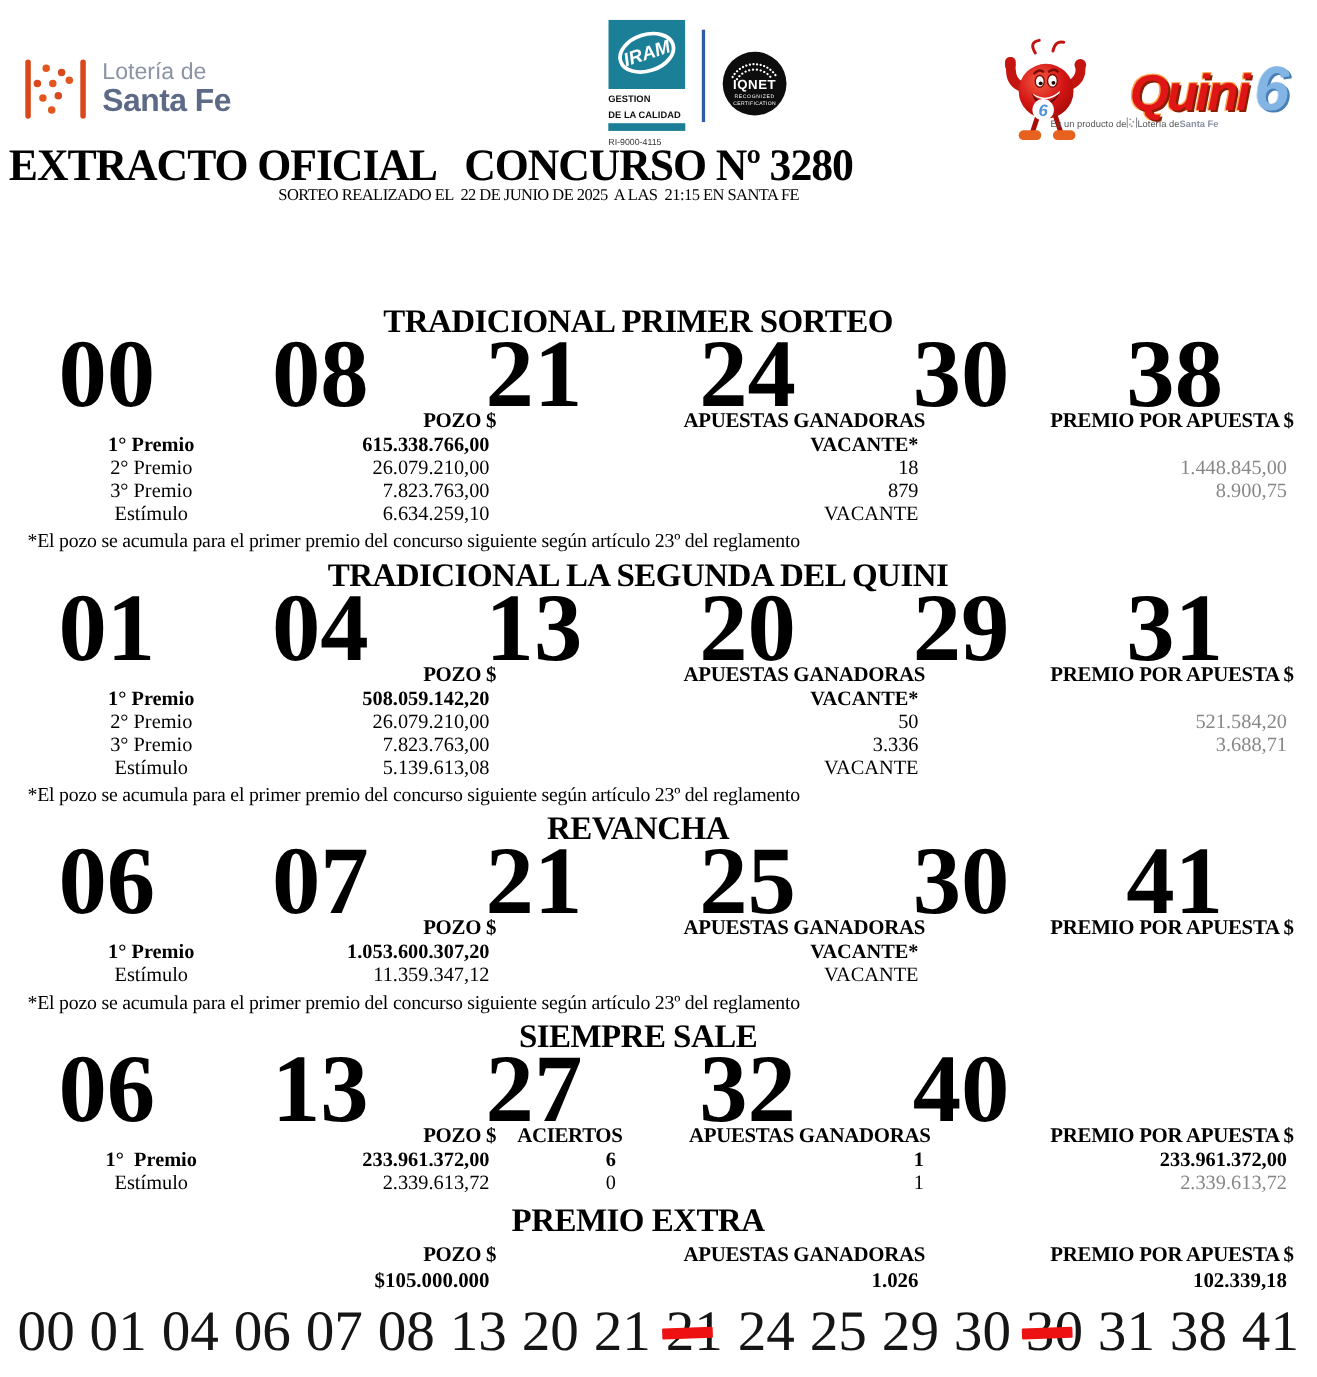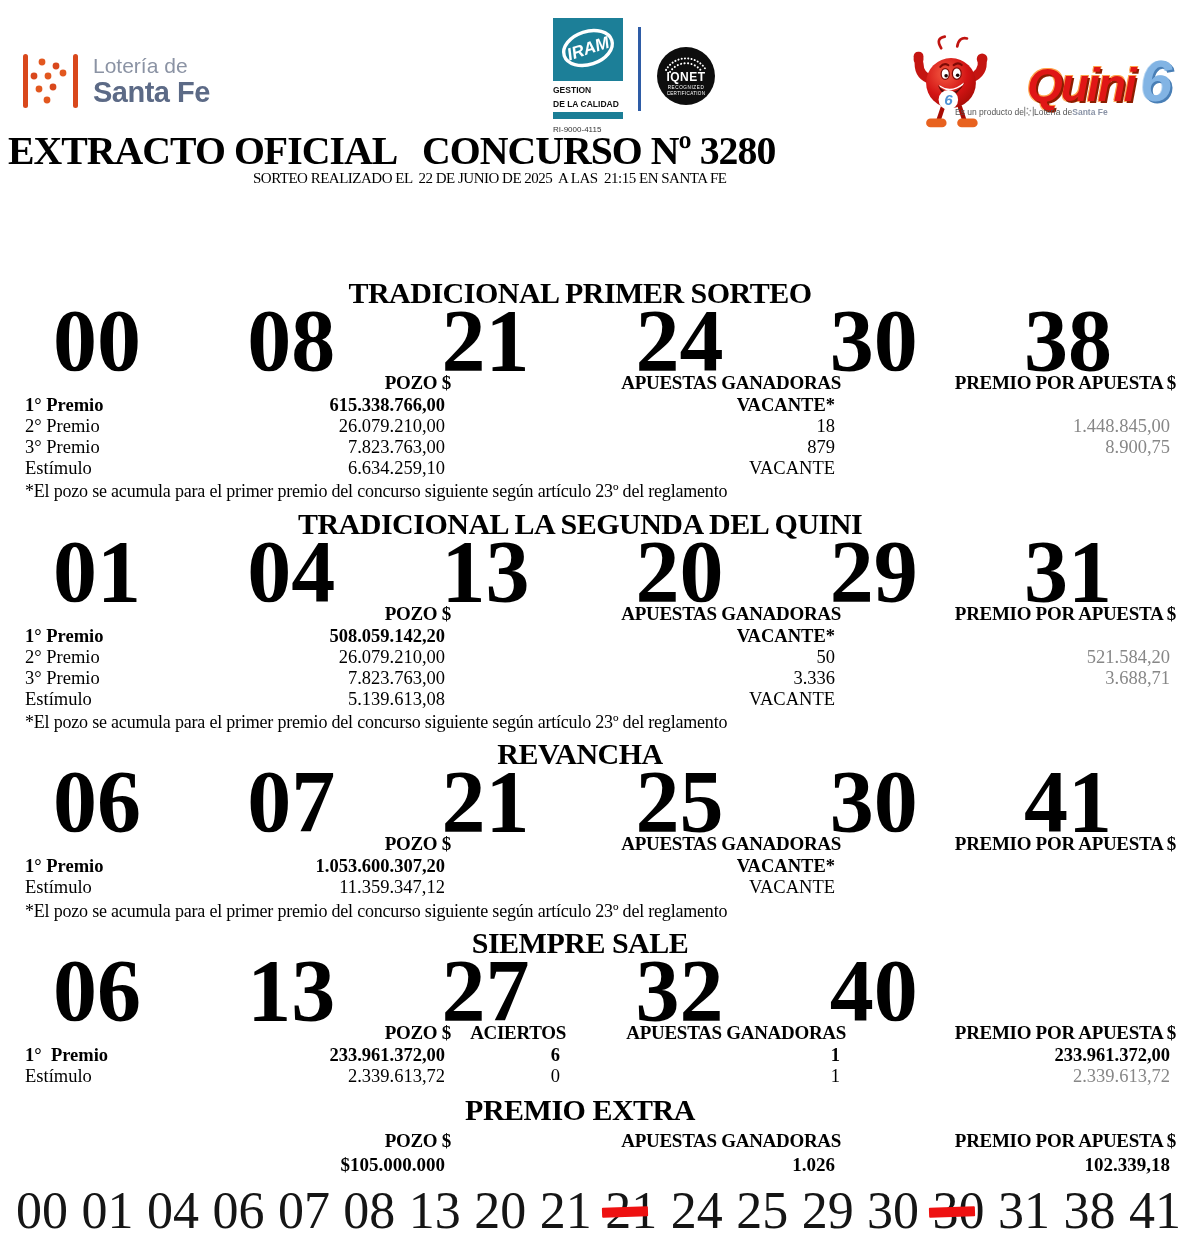--- a/index.html
+++ b/index.html
@@ -42,21 +42,21 @@
              font-size:30px;line-height:32px;font-weight:bold;letter-spacing:-0.5px;}
   .nums{position:absolute;top:27px;left:0;width:1165px;height:74px;display:grid;
         grid-template-columns:repeat(6,1fr);font-size:88px;line-height:74px;font-weight:bold;}
   .num{display:block;text-align:center;}
   .thead{position:absolute;top:95px;left:31px;width:1145px;display:grid;
          font-weight:bold;font-size:19px;line-height:22px;letter-spacing:-0.3px;}
   .tbody{position:absolute;top:118px;left:25px;width:1145px;}
   .trow{display:grid;height:21px;font-size:18.5px;line-height:21px;}
   .cols4{grid-template-columns:225px 195px 390px 335px;}
   .cols5{grid-template-columns:225px 195px 115px 280px 330px;}
-  .cl{text-align:left;white-space:pre;}
+  .cl{text-align:center;white-space:pre;}
   .cr{text-align:right;white-space:pre;}
   .b{font-weight:bold;}
   .gray{color:#878787;}
   .footnote{position:absolute;left:25px;font-size:18px;line-height:22px;letter-spacing:-0.2px;white-space:pre;}
   .fn-a{top:203px;}
   .fn-b{top:162px;}
   .pe .thead{top:36px;}
   .pe .tbody{top:60px;}
   .pe .trow{font-size:19px;}
 

